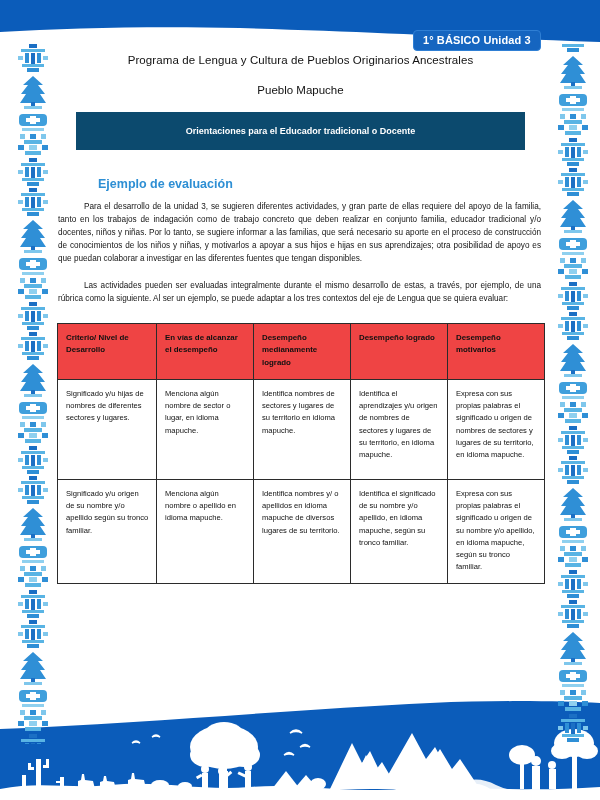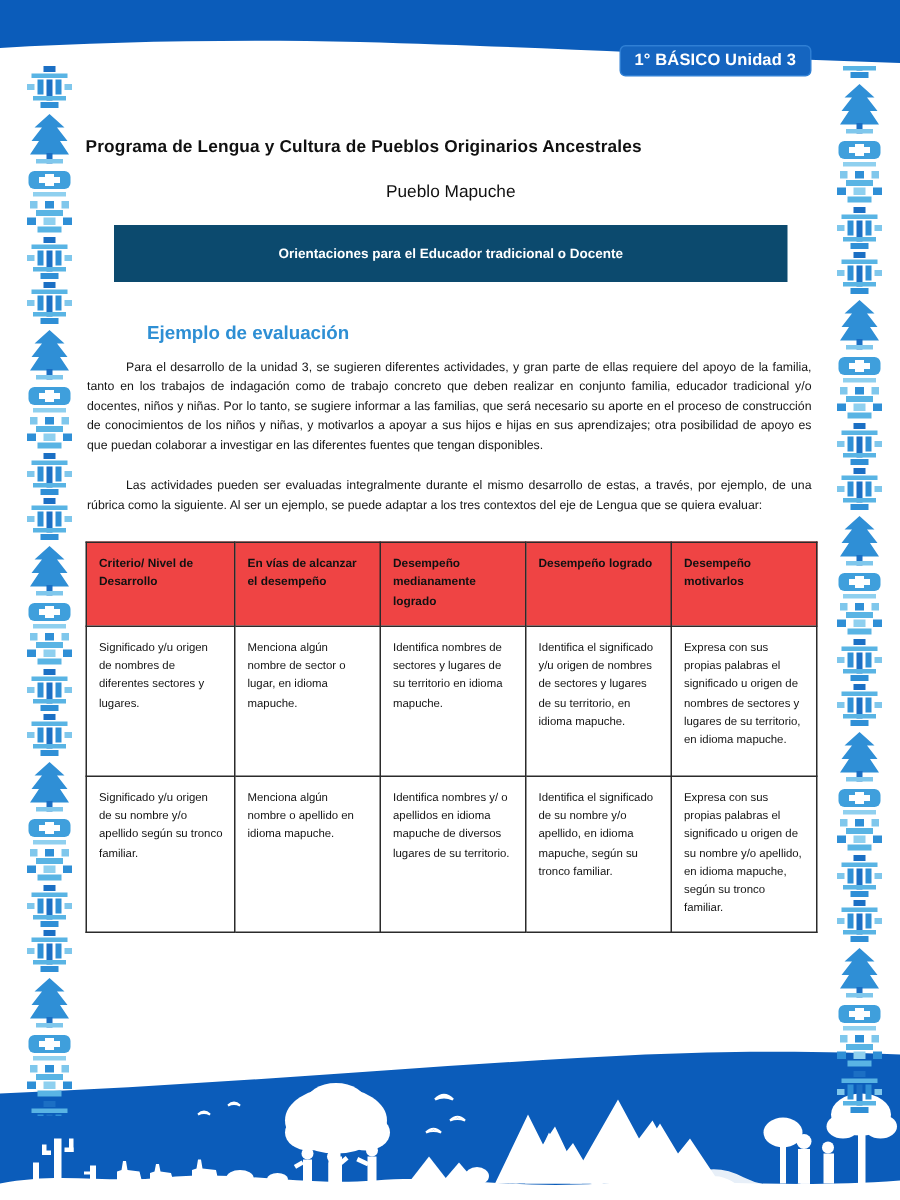--- a/index.html
+++ b/index.html
@@ -57,23 +57,24 @@
   }
 
   
   .content {
     position: absolute;
     top: 0; left: 57px;
     width: 487px;
     z-index: 4;
   }
   .doc-title {
-    margin-top: 92px;
+    margin-top: 54px;
+    text-align: center;
     font-size: 11.5px;
-    font-weight: bold;
+    font-weight: normal;
     color: #111111;
     letter-spacing: 0.1px;
   }
   .doc-subtitle {
     margin-top: 18px;
     text-align: center;
     font-size: 11.5px;
     font-weight: normal;
     color: #111111;
   }
@@ -236,24 +237,24 @@
           <tr>
             <th>Criterio/ Nivel de Desarrollo</th>
             <th>En vías de alcanzar el desempeño</th>
             <th>Desempeño medianamente logrado</th>
             <th>Desempeño logrado</th>
             <th>Desempeño motivarlos</th>
           </tr>
         </thead>
         <tbody>
           <tr class="row-1">
-            <td>Significado y/u origen de nombres de diferentes sectores y lugares.</td>
+            <td>Significado y/u hijas de nombres de diferentes sectores y lugares.</td>
             <td>Menciona algún nombre de sector o lugar, en idioma mapuche.</td>
             <td>Identifica nombres de sectores y lugares de su territorio en idioma mapuche.</td>
-            <td>Identifica el significado y/u origen de nombres de sectores y lugares de su territorio, en idioma mapuche.</td>
+            <td>Identifica el aprendizajes y/u origen de nombres de sectores y lugares de su territorio, en idioma mapuche.</td>
             <td>Expresa con sus propias palabras el significado u origen de nombres de sectores y lugares de su territorio, en idioma mapuche.</td>
           </tr>
           <tr class="row-2">
             <td>Significado y/u origen de su nombre y/o apellido según su tronco familiar.</td>
             <td>Menciona algún nombre o apellido en idioma mapuche.</td>
             <td>Identifica nombres y/ o apellidos en idioma mapuche de diversos lugares de su territorio.</td>
             <td>Identifica el significado de su nombre y/o apellido, en idioma mapuche, según su tronco familiar.</td>
             <td>Expresa con sus propias palabras el significado u origen de su nombre y/o apellido, en idioma mapuche, según su tronco familiar.</td>
           </tr>
         </tbody>

